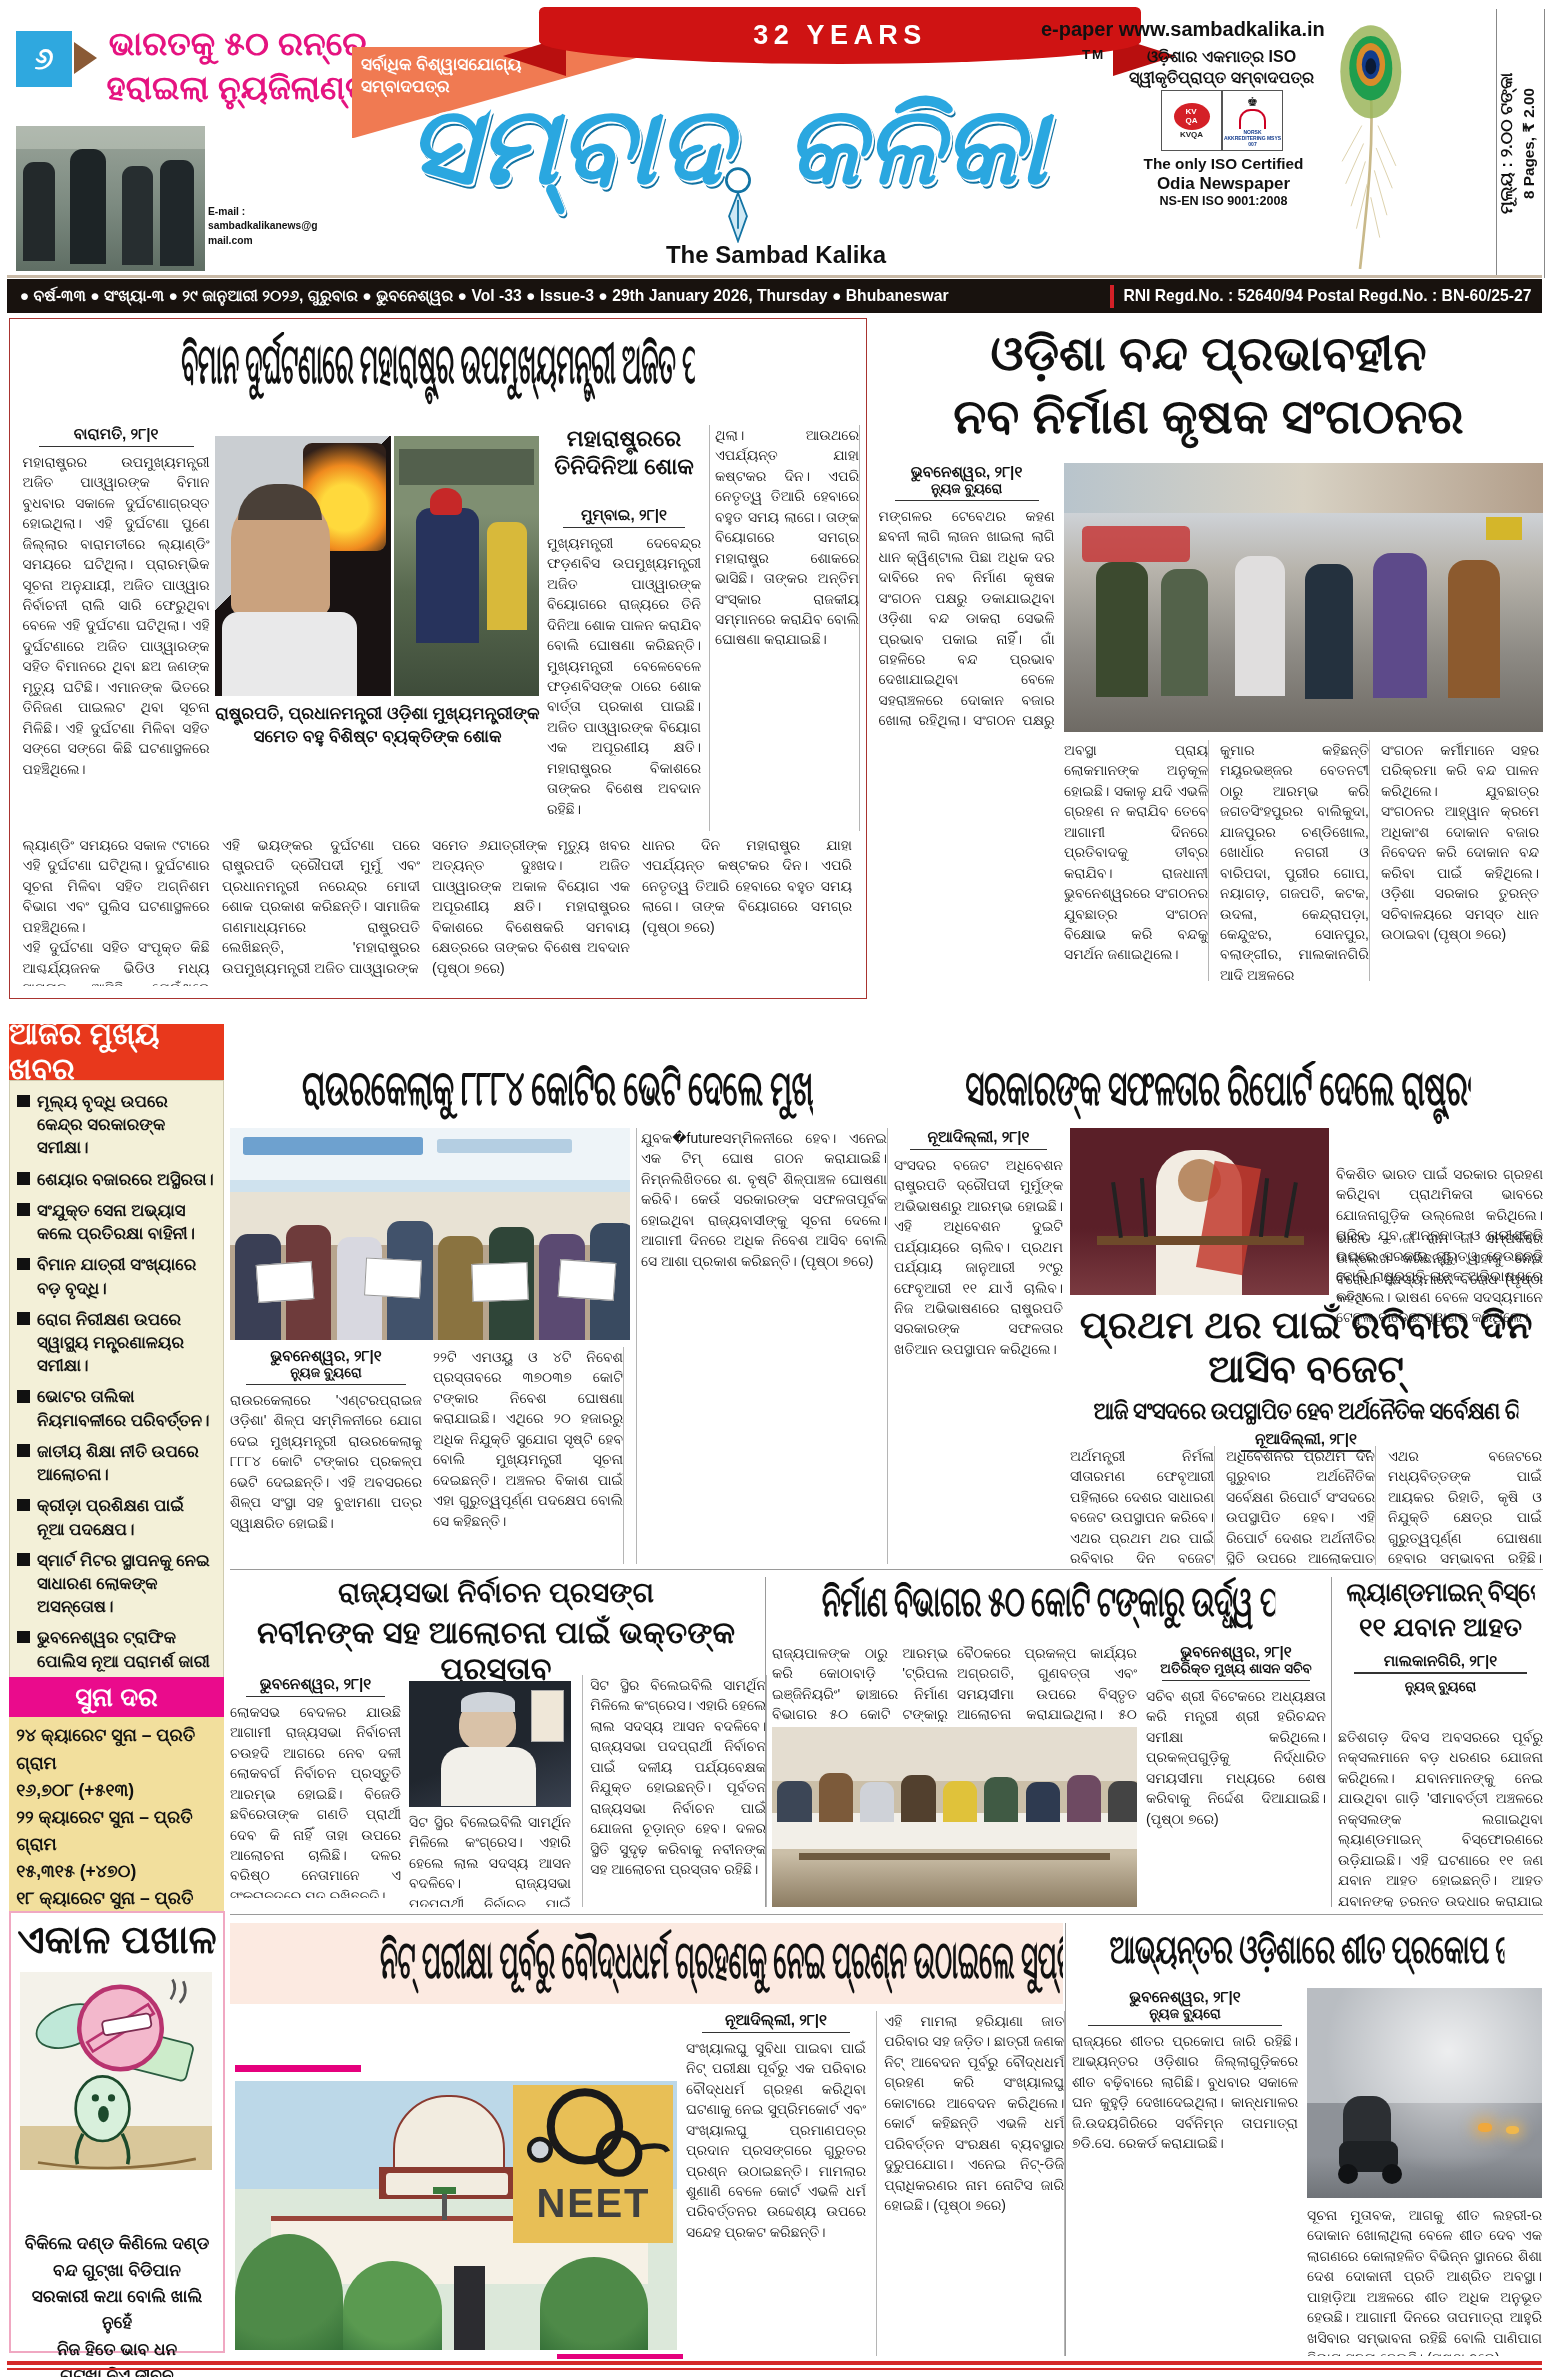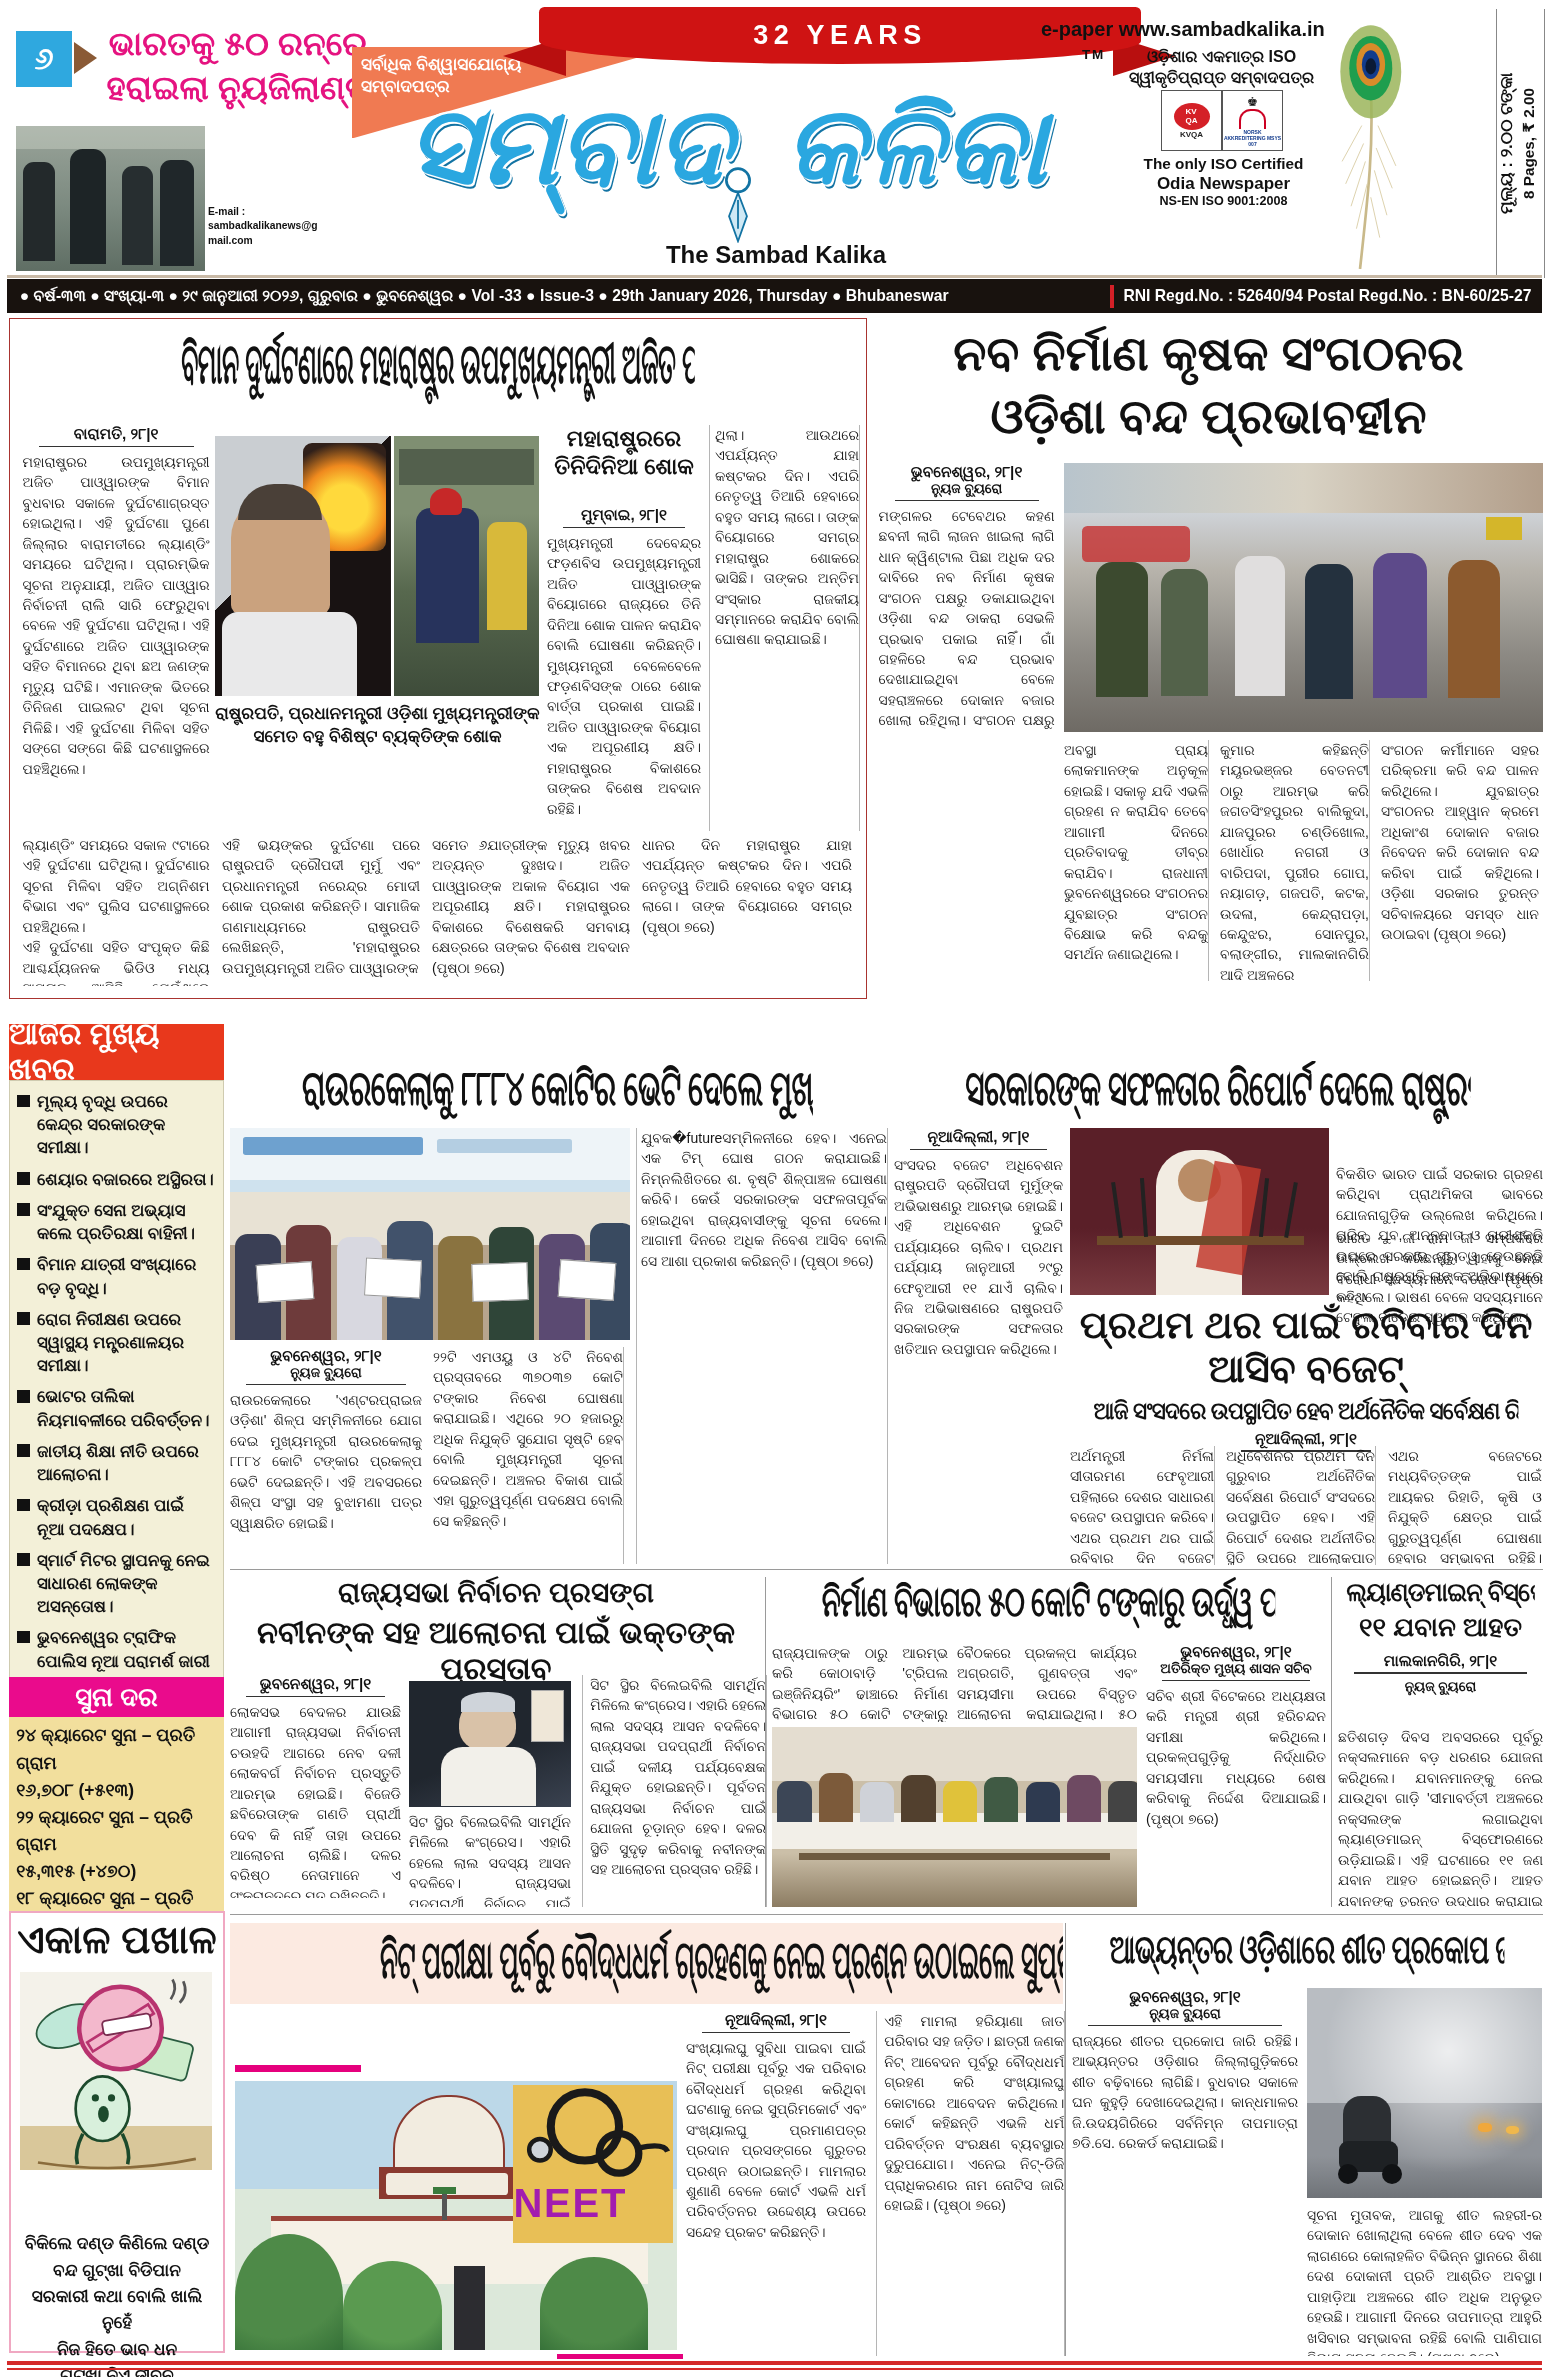--- a/index.html
+++ b/index.html
@@ -176,22 +176,22 @@
 
     <div class="abs bodycol ovh" style="left:12.6px;top:516px;width:187px;height:151px;white-space:pre-line;">ଲ୍ୟାଣ୍ଡିଂ ସମୟରେ ସକାଳ ୯ଟାରେ ଏହି ଦୁର୍ଘଟଣା ଘଟିଥିଲା। ଦୁର୍ଘଟଣାର ସୂଚନା ମିଳିବା ସହିତ ଅଗ୍ନିଶମ ବିଭାଗ ଏବଂ ପୁଲିସ ଘଟଣାସ୍ଥଳରେ ପହଞ୍ଚିଥିଲେ।
     ଏହି ଦୁର୍ଘଟଣା ସହିତ ସଂପୃକ୍ତ କିଛି ଆଶ୍ଚର୍ଯ୍ୟଜନକ ଭିଡିଓ ମଧ୍ୟ ସାମ୍ନାକୁ ଆସିଛି, ଯେଉଁଥିରେ ବିମାନରେ (ପୃଷ୍ଠା ୭ରେ)</div>
     <div class="abs bodycol ovh" style="left:212px;top:516px;width:198px;height:151px;">ଏହି ଭୟଙ୍କର ଦୁର୍ଘଟଣା ପରେ ରାଷ୍ଟ୍ରପତି ଦ୍ରୌପଦୀ ମୁର୍ମୁ ଏବଂ ପ୍ରଧାନମନ୍ତ୍ରୀ ନରେନ୍ଦ୍ର ମୋଦୀ ଶୋକ ପ୍ରକାଶ କରିଛନ୍ତି। ସାମାଜିକ ଗଣମାଧ୍ୟମରେ ରାଷ୍ଟ୍ରପତି ଲେଖିଛନ୍ତି, 'ମହାରାଷ୍ଟ୍ରର ଉପମୁଖ୍ୟମନ୍ତ୍ରୀ ଅଜିତ ପାଓ୍ୱାରଙ୍କ</div>
     <div class="abs bodycol ovh" style="left:422px;top:516px;width:198px;height:151px;">ସମେତ ୬ଯାତ୍ରୀଙ୍କ ମୃତ୍ୟୁ ଖବର ଅତ୍ୟନ୍ତ ଦୁଃଖଦ। ଅଜିତ ପାଓ୍ୱାରଙ୍କ ଅକାଳ ବିୟୋଗ ଏକ ଅପୂରଣୀୟ କ୍ଷତି। ମହାରାଷ୍ଟ୍ରର ବିକାଶରେ ବିଶେଷକରି ସମବାୟ କ୍ଷେତ୍ରରେ ତାଙ୍କର ବିଶେଷ ଅବଦାନ (ପୃଷ୍ଠା ୭ରେ)</div>
     <div class="abs bodycol ovh" style="left:632px;top:516px;width:210px;height:151px;">ଧାନର ଦିନ ମହାରାଷ୍ଟ୍ର ଯାହା ଏପର୍ଯ୍ୟନ୍ତ କଷ୍ଟକର ଦିନ। ଏପରି ନେତୃତ୍ୱ ତିଆରି ହେବାରେ ବହୁତ ସମୟ ଲାଗେ। ତାଙ୍କ ବିୟୋଗରେ ସମଗ୍ର (ପୃଷ୍ଠା ୭ରେ)</div>
   </div>
 
   <div class="abs" style="left:875px;top:318px;width:667px;height:679px;">
     <div class="ctr" style="font-weight:bold;font-size:48px;line-height:1.3;margin-top:5.4px;">
+      <div>ଓଡ଼ିଶା ବନ୍ଦ ପ୍ରଭାବହୀନ</div>
       <div>ନବ ନିର୍ମାଣ କୃଷକ ସଂଗଠନର</div>
-      <div>ଓଡ଼ିଶା ବନ୍ଦ ପ୍ରଭାବହୀନ</div>
     </div>
     <div class="abs" style="left:3.6px;top:145px;width:176px;height:269px;">
       <div class="dl">ଭୁବନେଶ୍ୱର, ୨୮|୧</div>
       <div class="byline">ନ୍ୟୁଜ ବ୍ୟୁରୋ</div>
       <div class="dl-rule"></div>
       <div class="bodycol ovh" style="height:223px;">ମଙ୍ଗଳର ଟେବେଥର କହଣ ଛବନୀ ଲାଗି ଲାଜନ ଖାଇଲା ଲାଗି ଧାନ କ୍ୱିଣ୍ଟାଲ ପିଛା ଅଧିକ ଦର ଦାବିରେ ନବ ନିର୍ମାଣ କୃଷକ ସଂଗଠନ ପକ୍ଷରୁ ଡକାଯାଇଥିବା ଓଡ଼ିଶା ବନ୍ଦ ଡାକରା ସେଭଳି ପ୍ରଭାବ ପକାଇ ନାହିଁ। ଗାଁ ଗହଳିରେ ବନ୍ଦ ପ୍ରଭାବ ଦେଖାଯାଇଥିବା ବେଳେ ସହରାଞ୍ଚଳରେ ଦୋକାନ ବଜାର ଖୋଲା ରହିଥିଲା। ସଂଗଠନ ପକ୍ଷରୁ ସକାଳୁ ରାସ୍ତାରୋକ କରାଯାଇ ଯାନବାହନ ଚଳାଚଳ ବାଧାପ୍ରାପ୍ତ ହୋଇଥିଲା।</div>
     </div>
 
     <div class="ph" style="left:189px;top:145px;width:479px;height:269px;background:linear-gradient(180deg,#cfd3d8 0 18%,#b7b3ab 40%,#8e8b85 70%,#6e6a64);">
       <div class="abs" style="left:0;top:0;width:100%;height:50px;background:linear-gradient(90deg,#b8c4cc,#d8d2c4 50%,#b29e8a);"></div>
@@ -442,21 +442,21 @@
     <div class="abs" style="left:305px;top:176px;width:108px;height:104px;background:radial-gradient(circle at 50% 30%,#4e8a48 0 60%,#2f6a34);border-radius:50% 50% 0 0;"></div>
     <div class="abs" style="left:219px;top:185px;width:30.5px;height:86px;background:#2c2c30;"></div>
 
     <div class="abs" style="right:3.6px;top:3.6px;width:160px;height:158px;background:#e8bf56;">
       <svg width="160" height="99" viewBox="0 0 178 110">
           <circle cx="80" cy="46" r="38" fill="none" stroke="#1a1a1a" stroke-width="9"></circle>
           <circle cx="118" cy="76" r="22" fill="none" stroke="#1a1a1a" stroke-width="8"></circle>
           <circle cx="30" cy="72" r="12" fill="#cfd4da" stroke="#1a1a1a" stroke-width="5"></circle>
           <path d="M140 70 q28 -6 32 4" stroke="#1a1a1a" stroke-width="6" fill="none"></path>
         </svg>
-      <div style="font-size:40px;font-weight:bold;color:#a21caf;text-align:left;letter-spacing:1.8px;margin-top:-5.4px;">NEET</div>
+      <div style="font-size:40px;font-weight:bold;color:#404040;text-align:center;letter-spacing:1.8px;margin-top:-5.4px;">NEET</div>
     </div>
   </div>
   <div class="abs" style="left:557px;top:2354px;width:126px;height:5.4px;background:#e5007d;"></div>
   <div class="abs" style="left:686px;top:2011px;width:180px;height:345px;">
     <div class="dl">ନୂଆଦିଲ୍ଲୀ, ୨୮|୧</div>
     <div class="dl-rule"></div>
     <div class="bodycol ovh" style="height:311px;">ସଂଖ୍ୟାଲଘୁ ସୁବିଧା ପାଇବା ପାଇଁ ନିଟ୍ ପରୀକ୍ଷା ପୂର୍ବରୁ ଏକ ପରିବାର ବୌଦ୍ଧଧର୍ମ ଗ୍ରହଣ କରିଥିବା ଘଟଣାକୁ ନେଇ ସୁପ୍ରିମକୋର୍ଟ ଏବଂ ସଂଖ୍ୟାଲଘୁ ପ୍ରମାଣପତ୍ର ପ୍ରଦାନ ପ୍ରସଙ୍ଗରେ ଗୁରୁତର ପ୍ରଶ୍ନ ଉଠାଇଛନ୍ତି। ମାମଲାର ଶୁଣାଣି ବେଳେ କୋର୍ଟ ଏଭଳି ଧର୍ମ ପରିବର୍ତ୍ତନର ଉଦ୍ଦେଶ୍ୟ ଉପରେ ସନ୍ଦେହ ପ୍ରକଟ କରିଛନ୍ତି।</div>
   </div>
   <div class="abs bodycol ovh colrule" style="left:876px;top:2011px;width:180px;height:345px;border-left:0.9px solid #b5b5b5;padding-left:7.2px;">ଏହି ମାମଲା ହରିୟାଣା ଜାତ ପରିବାର ସହ ଜଡ଼ିତ। ଛାତ୍ରୀ ଜଣକ ନିଟ୍ ଆବେଦନ ପୂର୍ବରୁ ବୌଦ୍ଧଧର୍ମ ଗ୍ରହଣ କରି ସଂଖ୍ୟାଲଘୁ କୋଟାରେ ଆବେଦନ କରିଥିଲେ। କୋର୍ଟ କହିଛନ୍ତି ଏଭଳି ଧର୍ମ ପରିବର୍ତ୍ତନ ସଂରକ୍ଷଣ ବ୍ୟବସ୍ଥାର ଦୁରୁପଯୋଗ। ଏନେଇ ନିଟ୍-ଡିଜି ପ୍ରାଧିକରଣର ନାମ ନୋଟିସ ଜାରି ହୋଇଛି। (ପୃଷ୍ଠା ୭ରେ)</div>
   <div class="vrule" style="left:1065px;top:1923px;height:433px;"></div>

